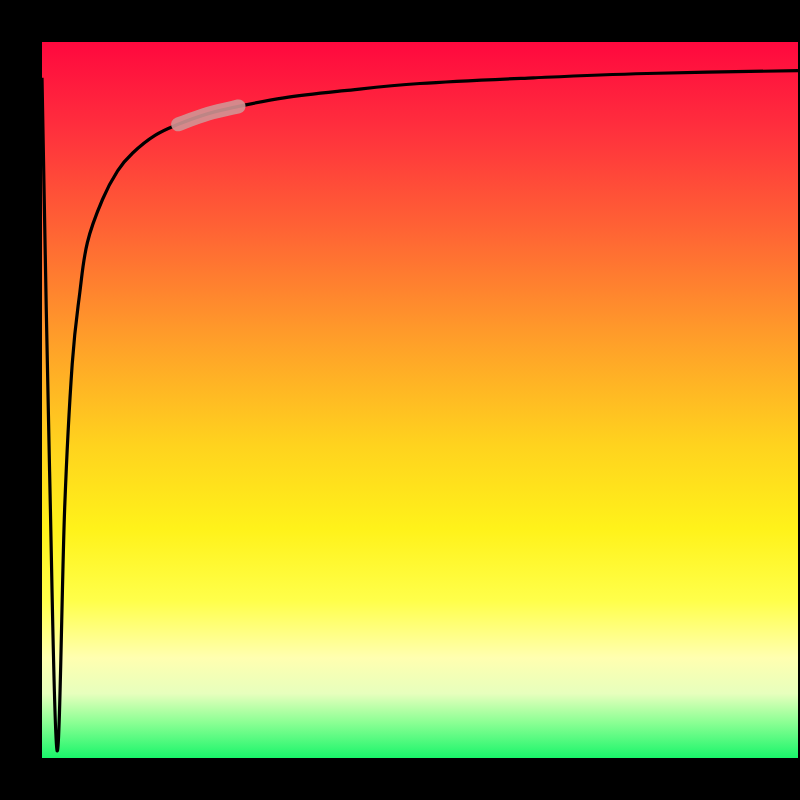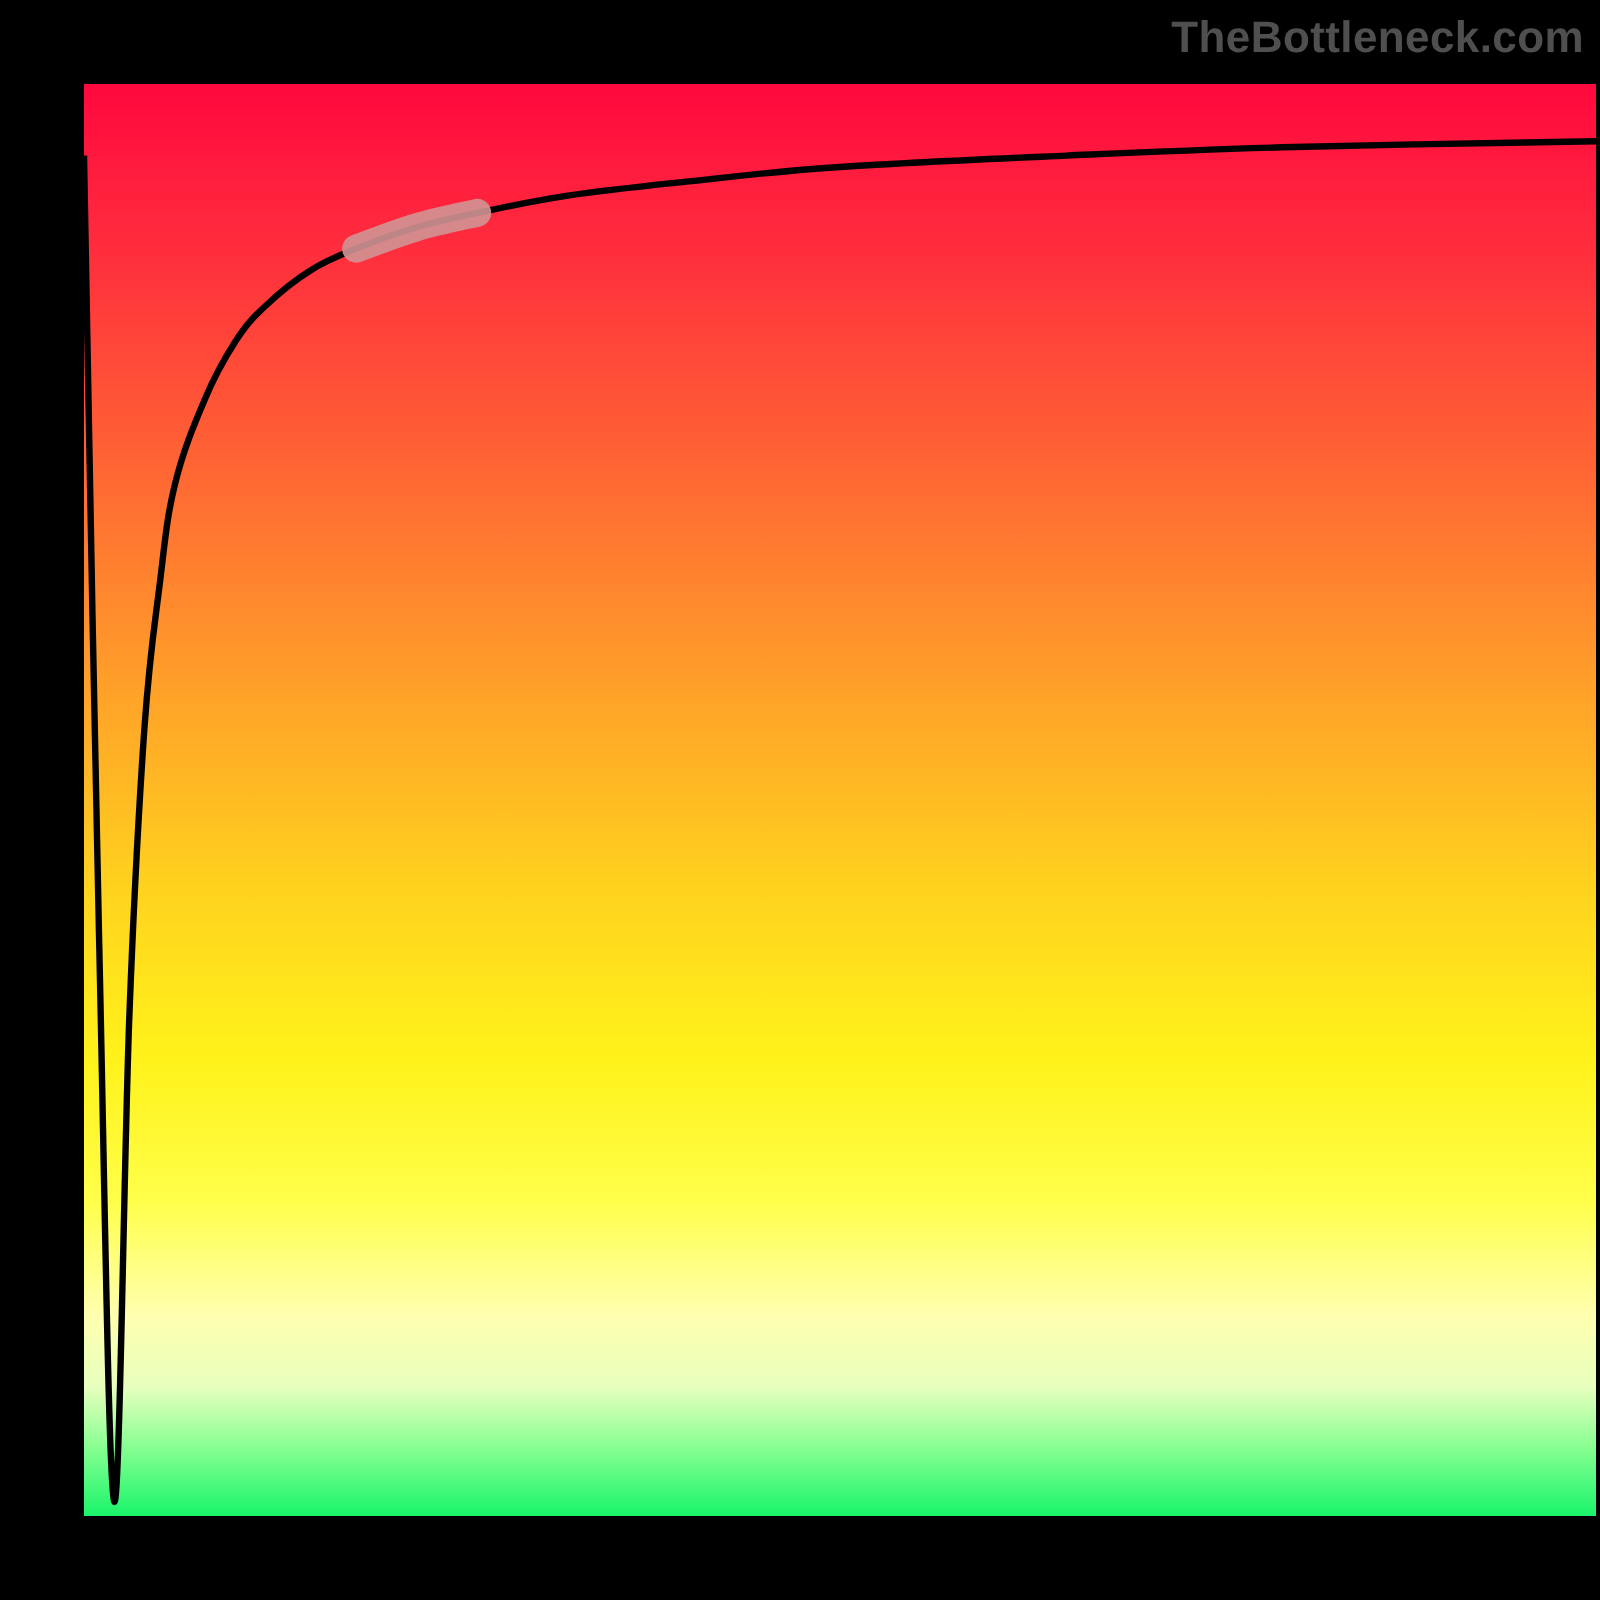--- a/index.html
+++ b/index.html
@@ -29,19 +29,18 @@
     user-select:none;
   }
   svg.curve{position:absolute;left:0;top:0;width:800px;height:800px;pointer-events:none;}
 </style>
 </head>
 <body>
 
 <div class="frame">
   <div class="plot"></div>
 
-  <div class="watermark">TheBottleneck.com</div>
 
   <svg class="curve" viewBox="0 0 800 800" preserveAspectRatio="none">
     <path id="curve-path" fill="none" stroke="#000" stroke-width="3.2" d="M42,77.80000000000004 C43.4,148.7 46.8,350.5 49.6,471.6 C52.3,592.7 54.4,744.4 57.1,750.8 C59.8,757.3 62.0,577.0 64.7,507.4 C67.4,437.8 69.5,402.9 72.2,364.2 C75.0,325.5 77.1,314.5 79.8,292.6 C82.5,270.7 83.3,259.2 87.4,242.5 C91.4,225.7 97.0,212.4 102.5,199.5 C107.9,186.6 112.2,179.3 117.6,170.9 C123.0,162.5 125.9,159.4 132.7,153.0 C139.5,146.5 147.2,140.2 155.4,135.1 C163.6,129.9 168.6,128.2 178.1,124.3 C187.6,120.5 197.4,116.8 208.3,113.6 C219.2,110.4 225.0,109.3 238.6,106.4 C252.2,103.6 264.9,100.7 283.9,97.8 C303.0,95.0 319.9,93.3 344.4,90.7 C368.9,88.1 386.0,85.8 420.0,83.5 C454.0,81.2 492.6,79.6 533.4,77.8 C574.2,76.0 599.2,74.8 646.8,73.5 C694.4,72.2 770.8,71.2 798.0,70.6"></path>
     <path id="curve-highlight" fill="none" stroke="#d29394" stroke-opacity="0.9" stroke-width="14" stroke-linecap="round" d="M178.07999999999998,124.33999999999999 C183.5,122.4 197.4,116.8 208.3,113.6 C219.2,110.4 233.1,107.7 238.6,106.4"></path>
   </svg>
 </div>
 
 </body></html>

